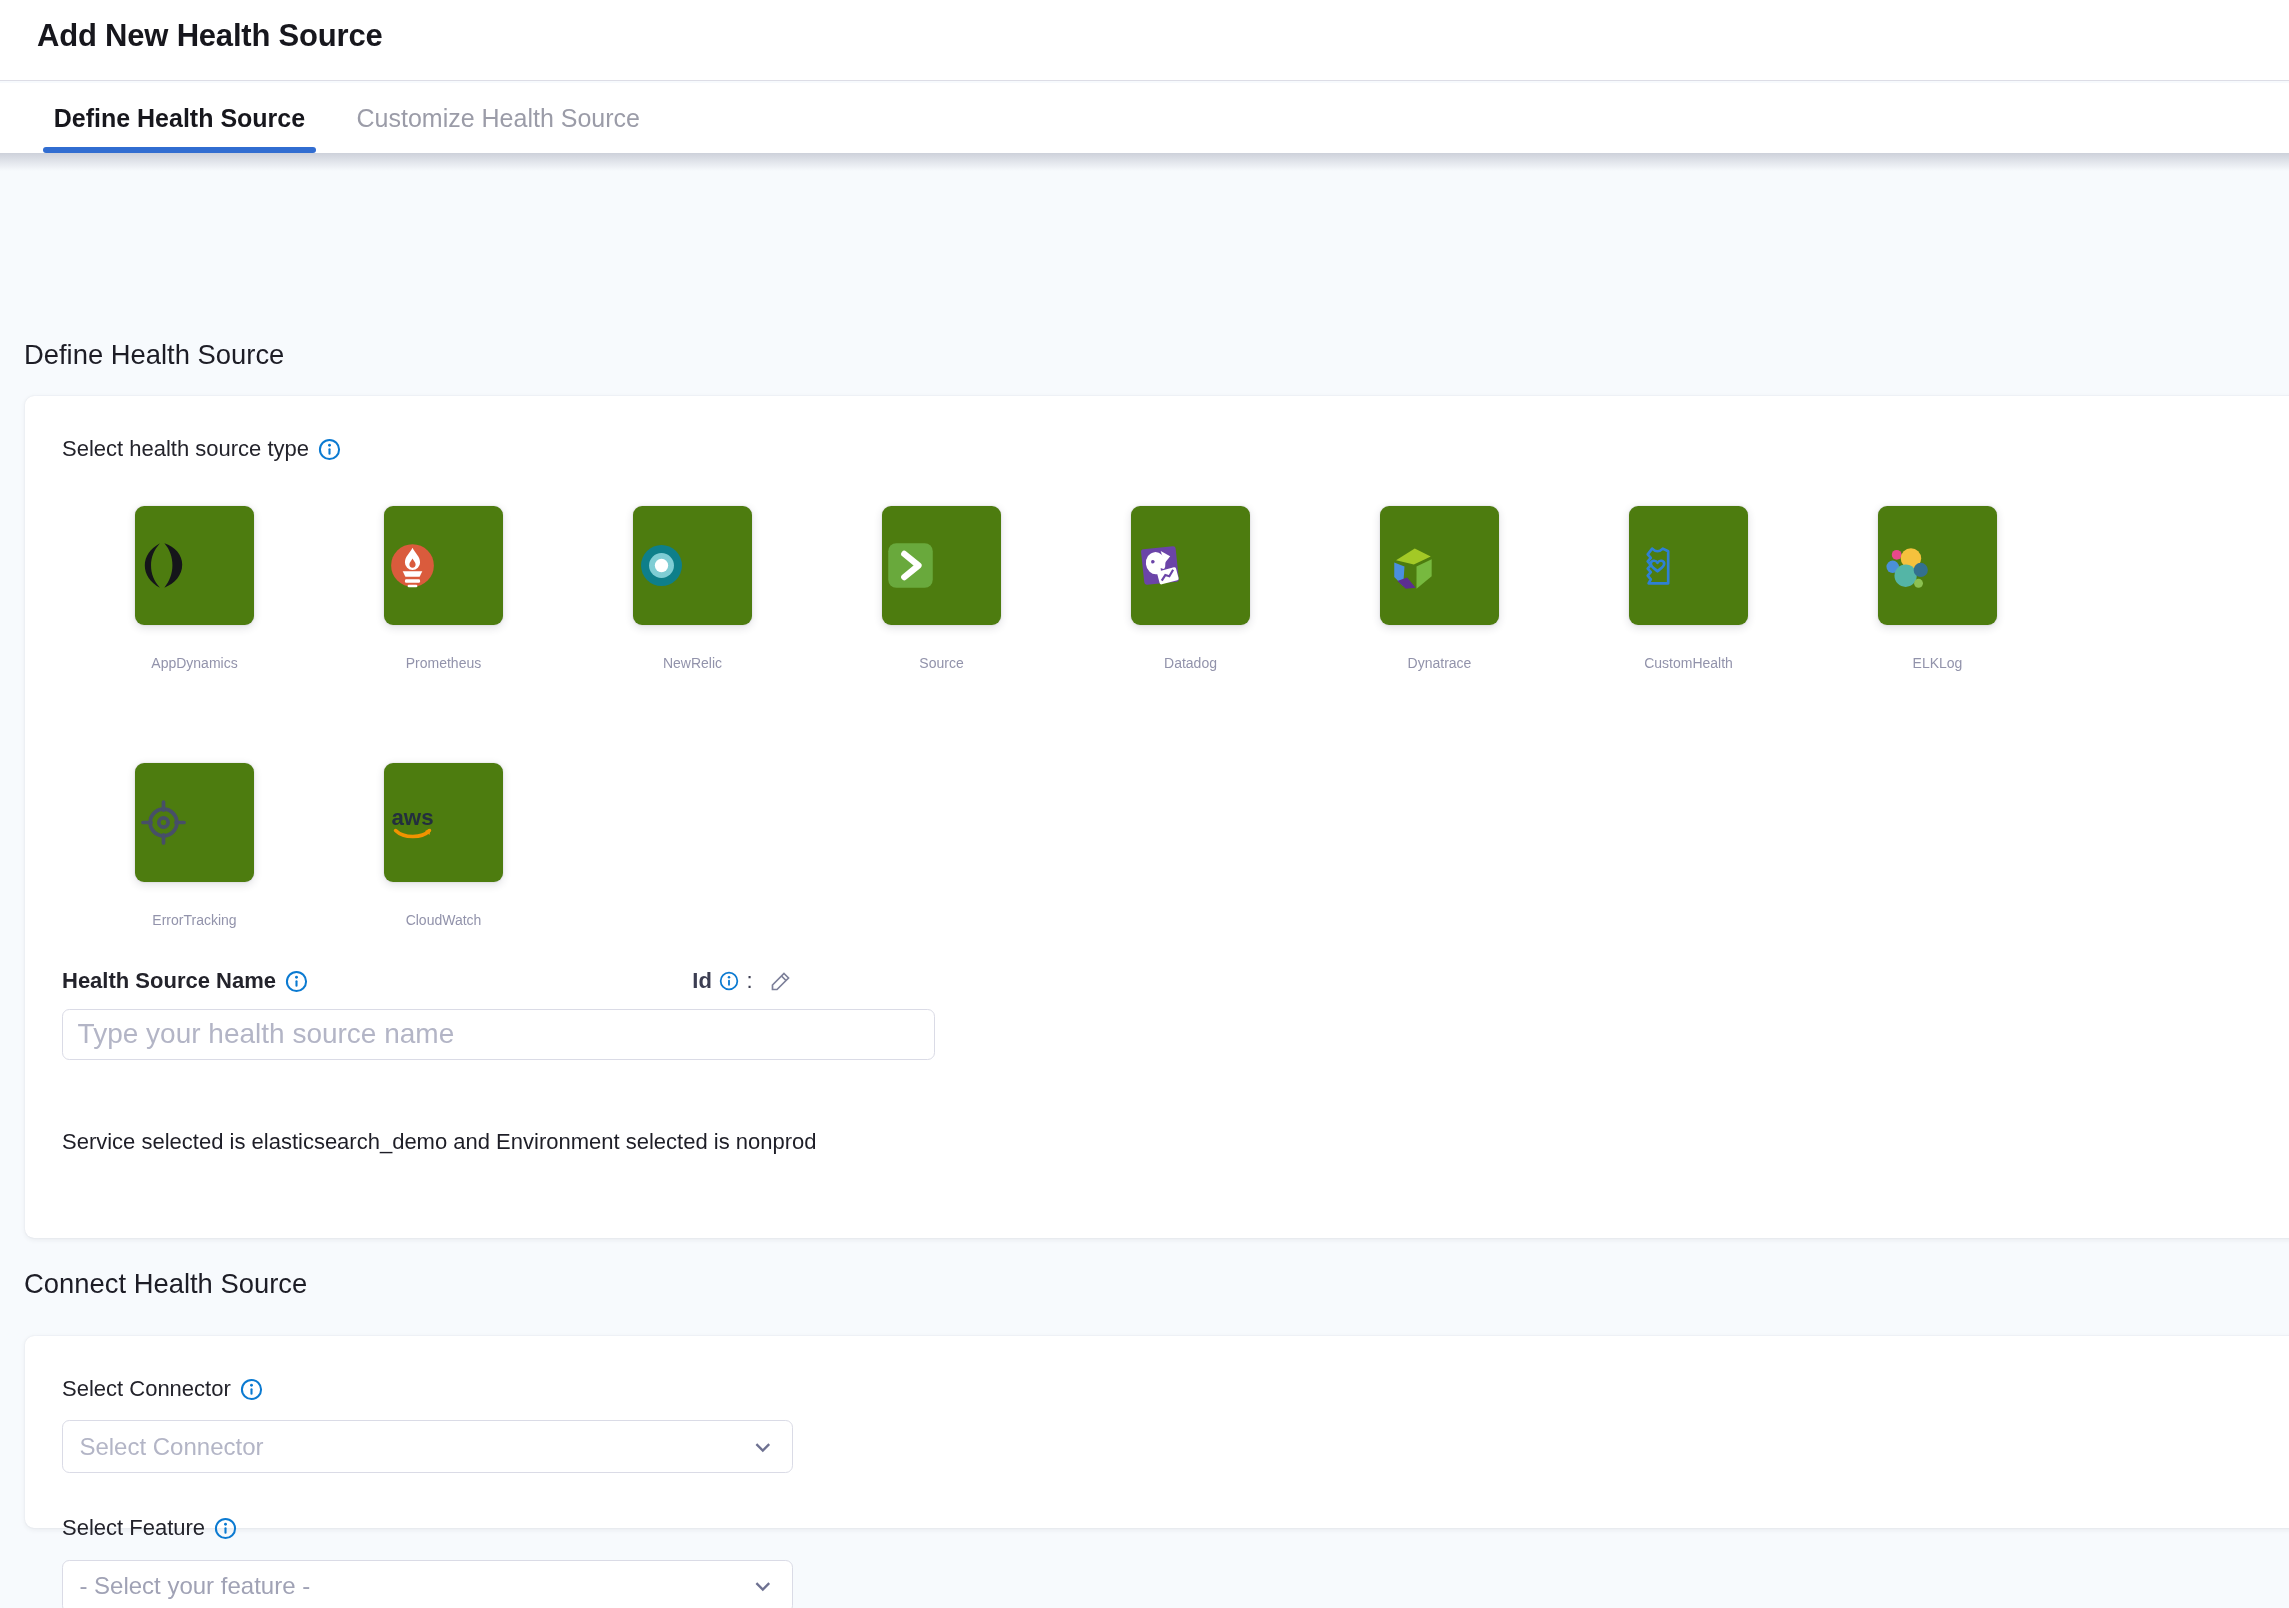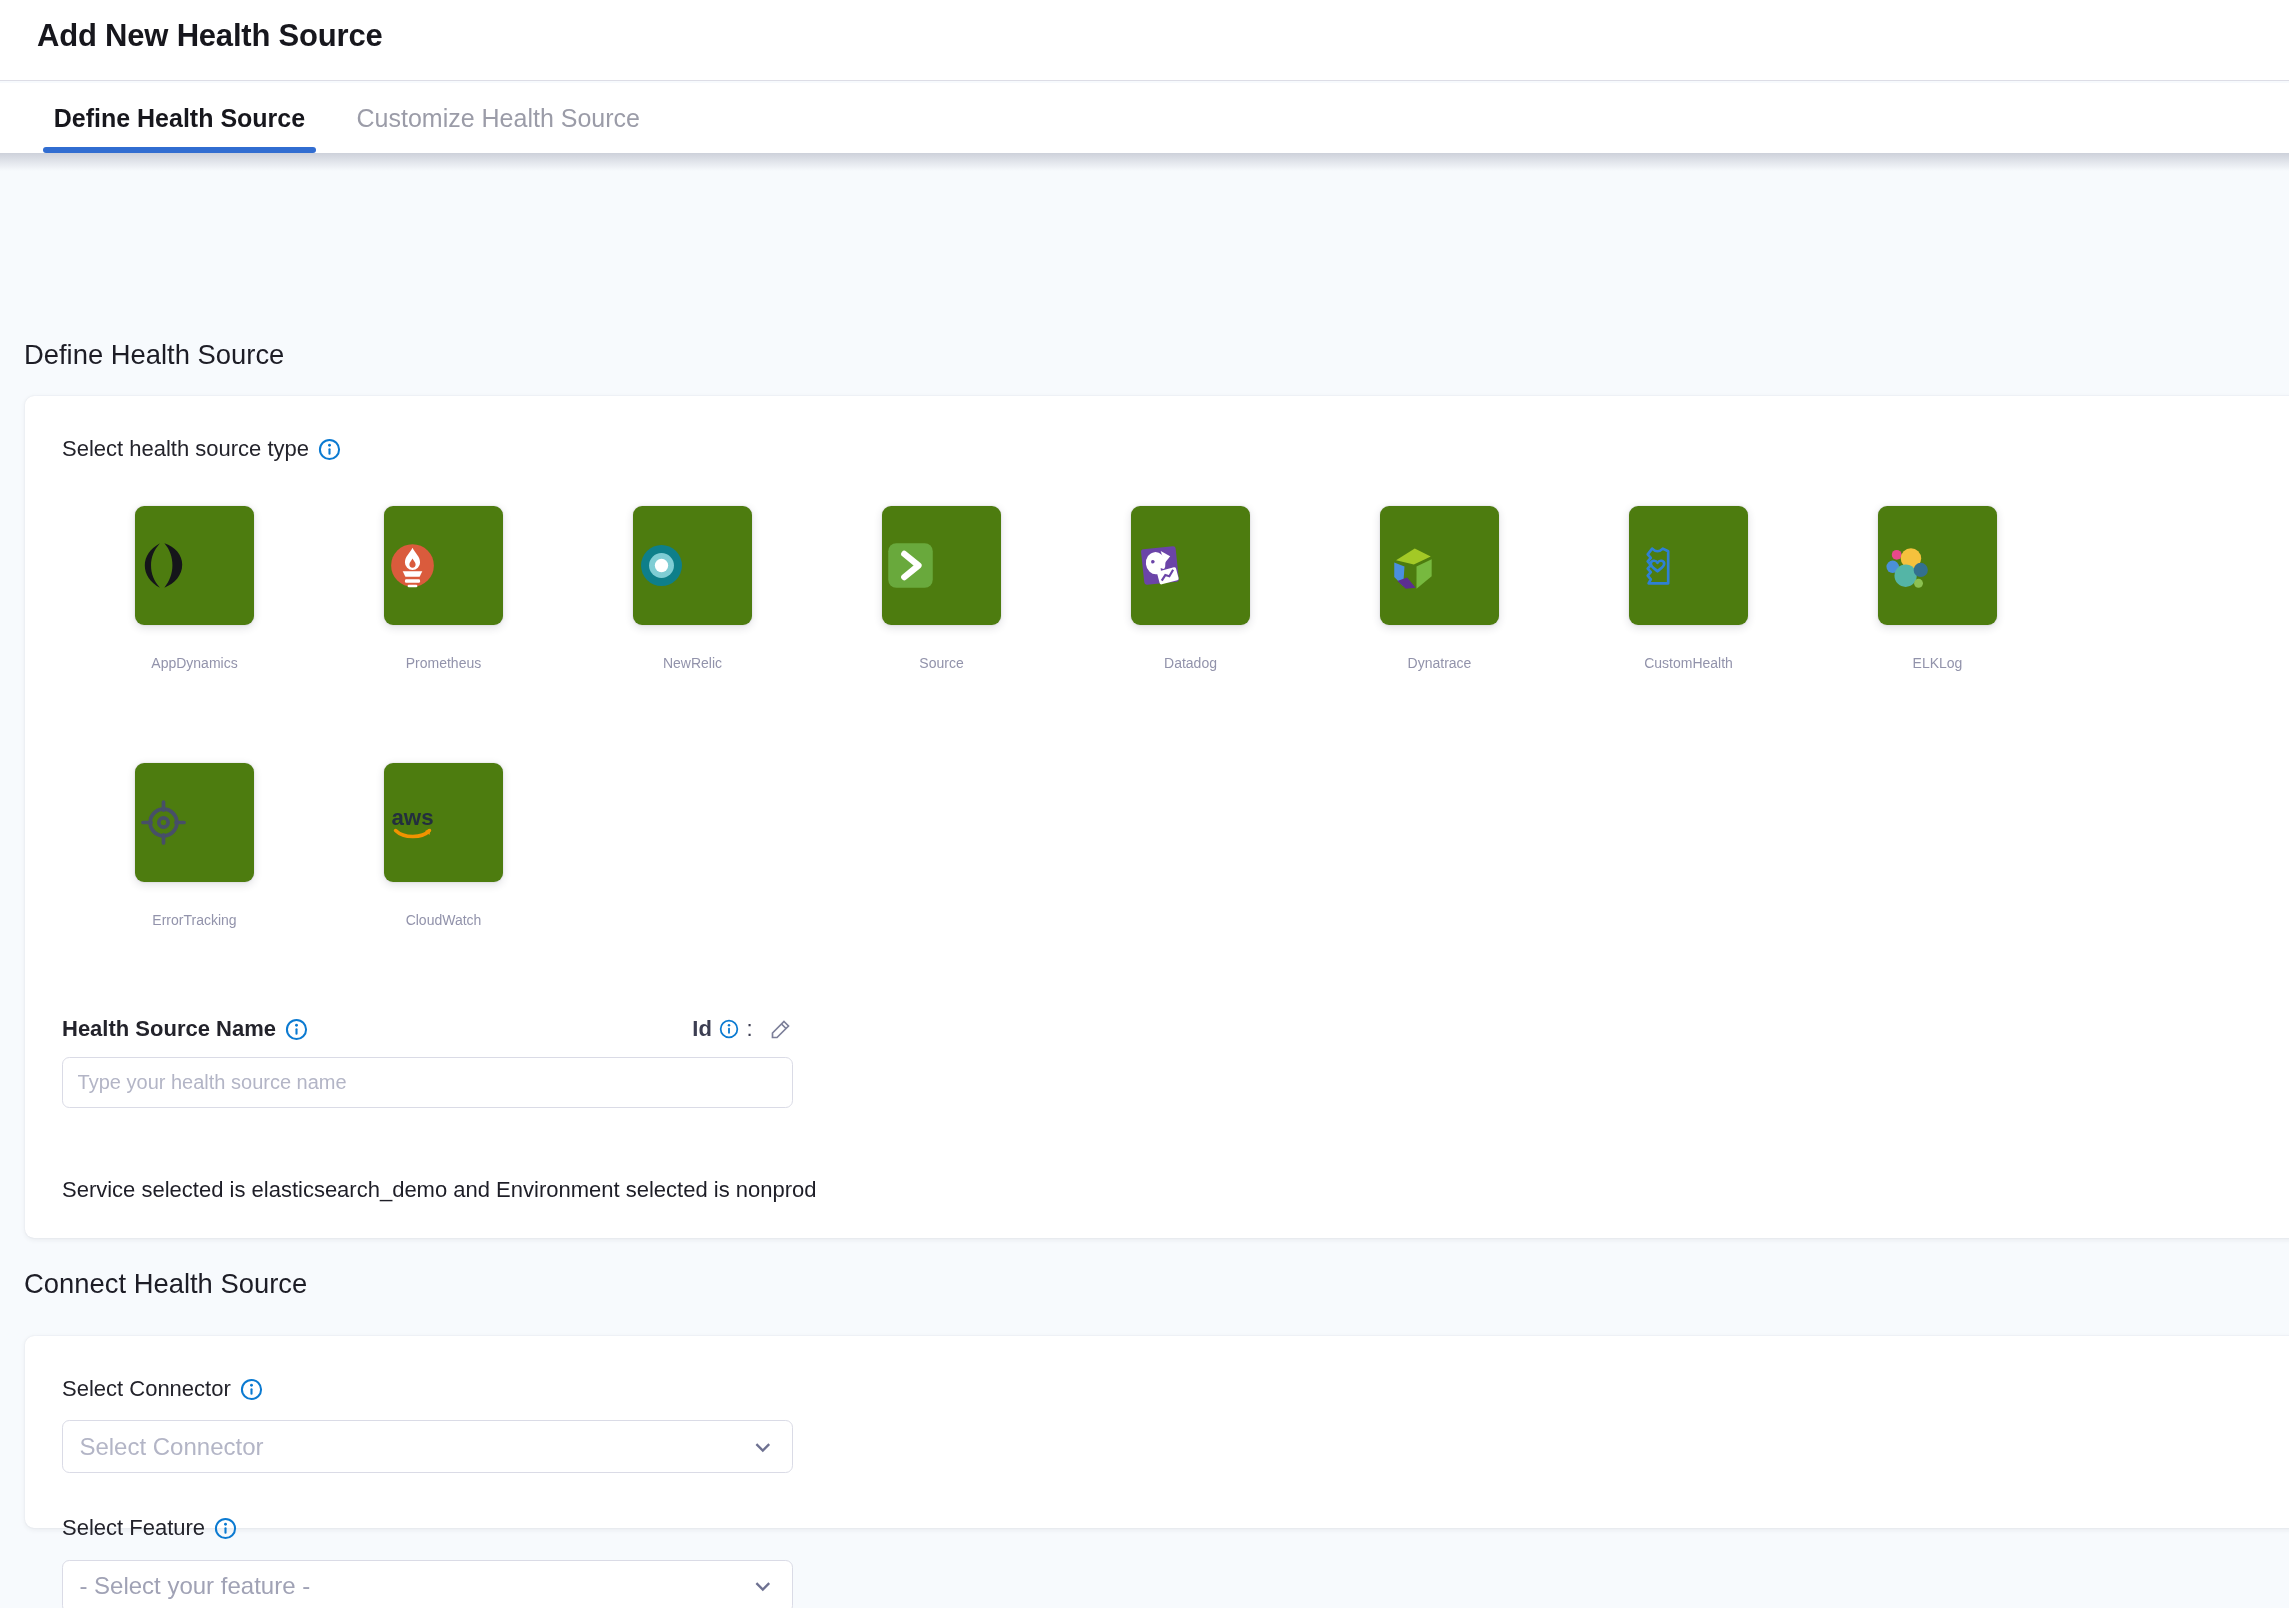--- a/index.html
+++ b/index.html
@@ -69,30 +69,30 @@
     box-shadow: 0 0 1.8px rgba(40,41,61,0.18), 0 2.7px 8.2px rgba(40,41,61,0.14);
     display: flex; align-items: center; justify-content: flex-start;
   }
   .tile svg { width: 57px; height: 57px; }
   .source-label {
     margin-top: 26px; font-size: 14px; line-height: 24px;
     color: var(--label-gray, #9293ab); white-space: nowrap;
   }
 
   
-  .name-id-row { width: 731px; margin-top: 84px; display: flex; justify-content: space-between; align-items: center; }
+  .name-id-row { width: 731px; margin-top: 36px; display: flex; justify-content: space-between; align-items: center; }
   .name-label-group { display: flex; align-items: center; gap: 9.1px; font-size: 22px; font-weight: 700; color: #23232b; }
   .id-group { display: flex; align-items: center; gap: 7.3px; font-size: 22px; color: #3c3e52; }
   .id-label { font-weight: 700; }
   .edit-pencil-icon { width: 24px; height: 24px; margin-left: 9.1px; cursor: pointer; }
 
   .text-input {
-    width: 731px; height: 51px; margin-top: 14.6px;
+    width: 873px; height: 51px; margin-top: 14.6px;
     border: 1.8px solid #dadbe6; border-radius: 7.3px;
-    font-size: 20px; padding: 0 14.6px; color: #23232b; outline: none;
+    font-size: 28px; padding: 0 14.6px; color: #23232b; outline: none;
     font-family: "Liberation Sans", sans-serif; background: #fff; display: block;
   }
   .text-input::placeholder { color: #b3b5c6; }
 
   .service-note { margin-top: 69px; font-size: 22px; color: #1e1e27; }
 
   
   .dropdown {
     width: 731px; height: 53px; margin-top: 18.3px;
     border: 1.8px solid #dadbe6; border-radius: 7.3px; background: #fff;

